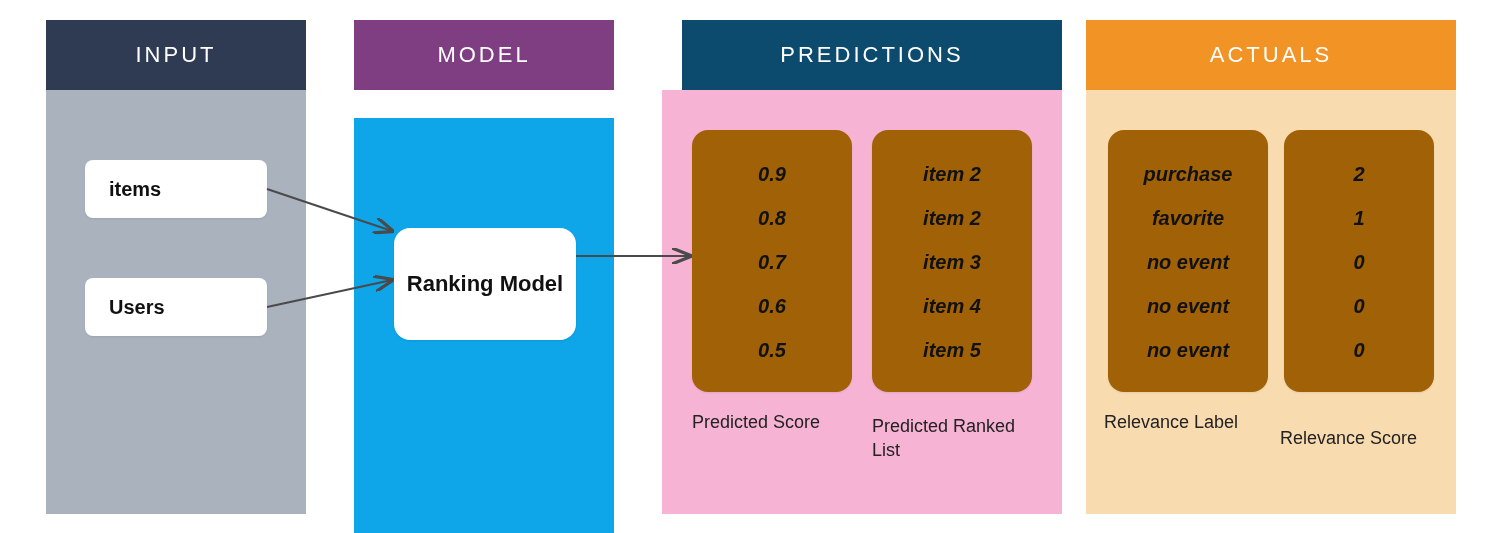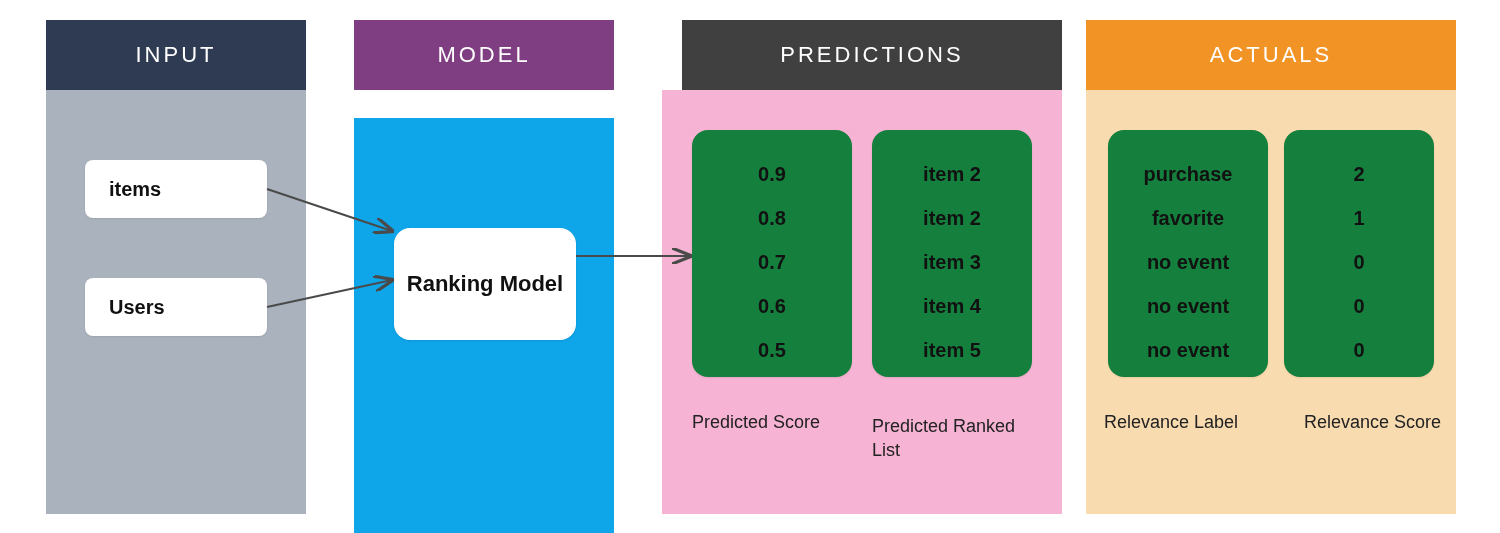--- a/index.html
+++ b/index.html
@@ -13,21 +13,21 @@
   
   .input-col    { left: 46px;  width: 260px; }
   .input-col .panel-header { background: #2f3b52; }
   .input-col .panel-body   { background: #aab2bd; }
 
   .model-col    { left: 354px; width: 260px; }
   .model-col .panel-header { background: #7f3e82; }
   .model-col .panel-body   { background: #0ea5e9; margin-top: 28px; }
 
   .pred-col     { left: 662px; width: 400px; }
-  .pred-col .panel-header  { background: #404040; margin-left: 20px; }
+  .pred-col .panel-header  { background: #0c4a6e; margin-left: 20px; }
   .pred-col .panel-body    { background: #f6b3d4; }
 
   .act-col      { left: 1086px; width: 370px; }
   .act-col .panel-header   { background: #f29425; }
   .act-col .panel-body     { background: #f9dbb0; }
 
   .chip {
     position: absolute; background: #fff; border-radius: 8px;
     display: flex; align-items: center; padding-left: 24px;
     font-size: 20px; font-weight: 600; color: #111;
@@ -38,36 +38,37 @@
 
   .model-chip {
     position: absolute; left: 40px; top: 110px; width: 182px; height: 112px;
     background: #fff; border-radius: 16px;
     display: flex; align-items: center; justify-content: center; text-align: center;
     font-size: 22px; font-weight: 700; color: #111; line-height: 1.3;
     box-shadow: 0 1px 2px rgba(0,0,0,0.08);
   }
 
   .listcard {
-    position: absolute; background: #15803d; border-radius: 16px;
-    padding: 22px 0 5px 0;
+    position: absolute; background: #a16207; border-radius: 16px;
+    padding: 22px 0 20px 0;
     box-shadow: 0 1px 2px rgba(0,0,0,0.08);
+    font-style: italic;
   }
   .listcard .row { text-align: center; font-size: 20px; font-weight: 600; color: #111; line-height: 44px; }
   .caption { position: absolute; width: 160px; text-align: left; font-size: 18px; font-weight: 500; color: #222; line-height: 1.35; }
 
   .pred-scores { left: 30px;  top: 40px; width: 160px; }
   .pred-items  { left: 210px; top: 40px; width: 160px; }
   .pred-cap1   { left: 30px;  top: 320px; }
   .pred-cap2   { left: 210px; top: 324px; }
 
   .act-labels  { left: 22px;  top: 40px; width: 160px; }
   .act-scores  { left: 198px; top: 40px; width: 150px; }
   .act-cap1    { left: 18px;  top: 320px; }
-  .act-cap2    { left: 194px; top: 320px; width: 152px; margin-left: 24px; }
+  .act-cap2    { left: 194px; top: 336px; width: 152px; }
 
   svg.arrows { position: absolute; left: 0; top: 0; width: 1500px; height: 533px; pointer-events: none; }
 </style>
 </head>
 <body>
 
 <div class="stage">
 
   <div class="panel input-col">
     <div class="panel-header">INPUT</div>

